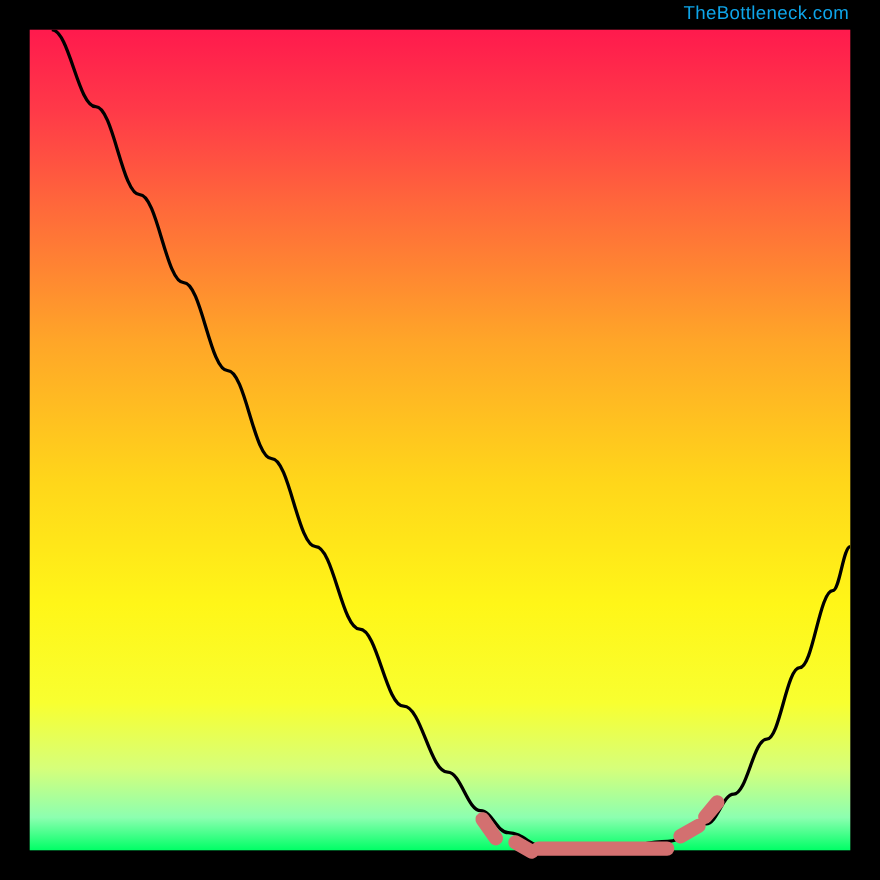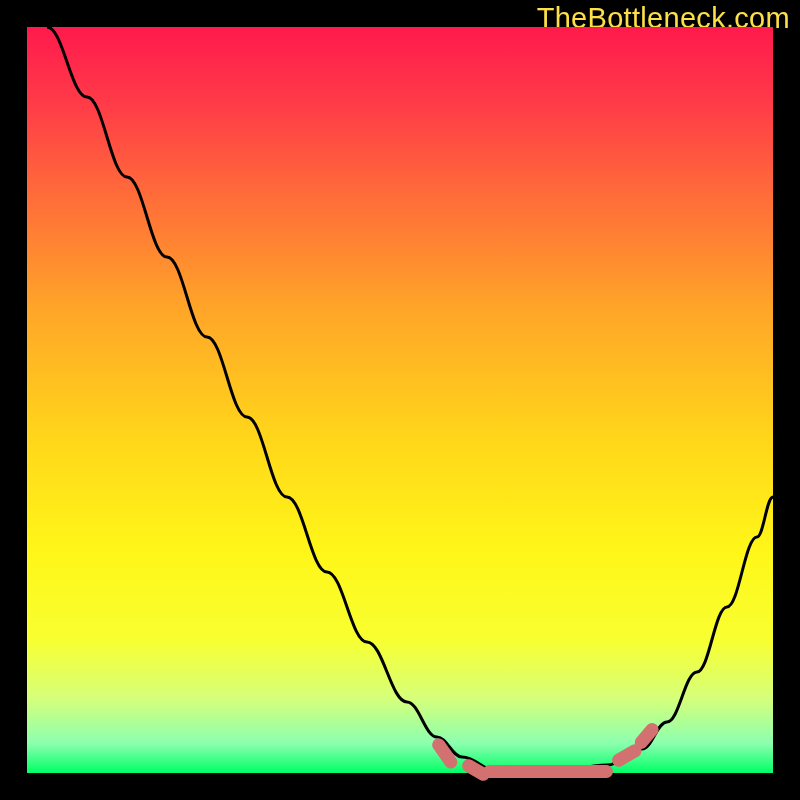--- a/index.html
+++ b/index.html
@@ -18,24 +18,24 @@
       #ffd61a 55%,
       #fff618 70%,
       #f8ff30 82%,
       #d6ff7a 90%,
       #8cffb0 96%,
       #00ff66 100%);
   }
   .watermark {
     position: absolute;
     top: 2px;
-    right: 10px;
+    right: 28px;
     font-family: Arial, Helvetica, sans-serif;
-    font-size: 29px;
-    color: #fde047;
+    font-size: 17px;
+    color: #0ea5e9;
     letter-spacing: 0.3px;
   }
   svg.curve {
     position: absolute;
     left: 0;
     top: 0;
     width: 746px;
     height: 746px;
   }
   .segment {

